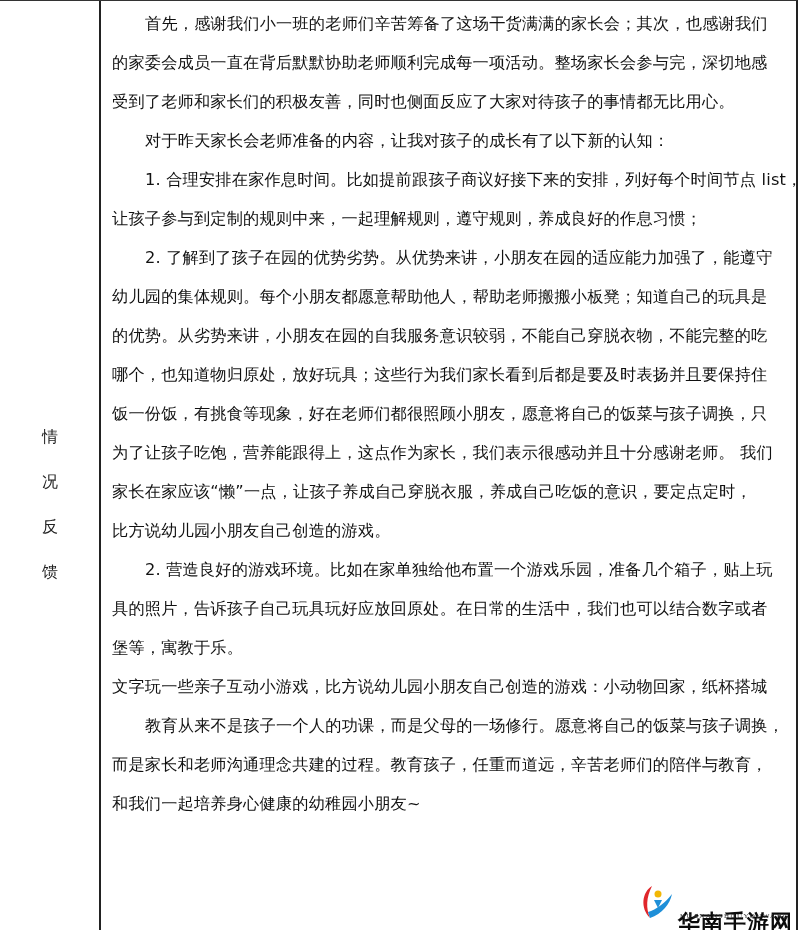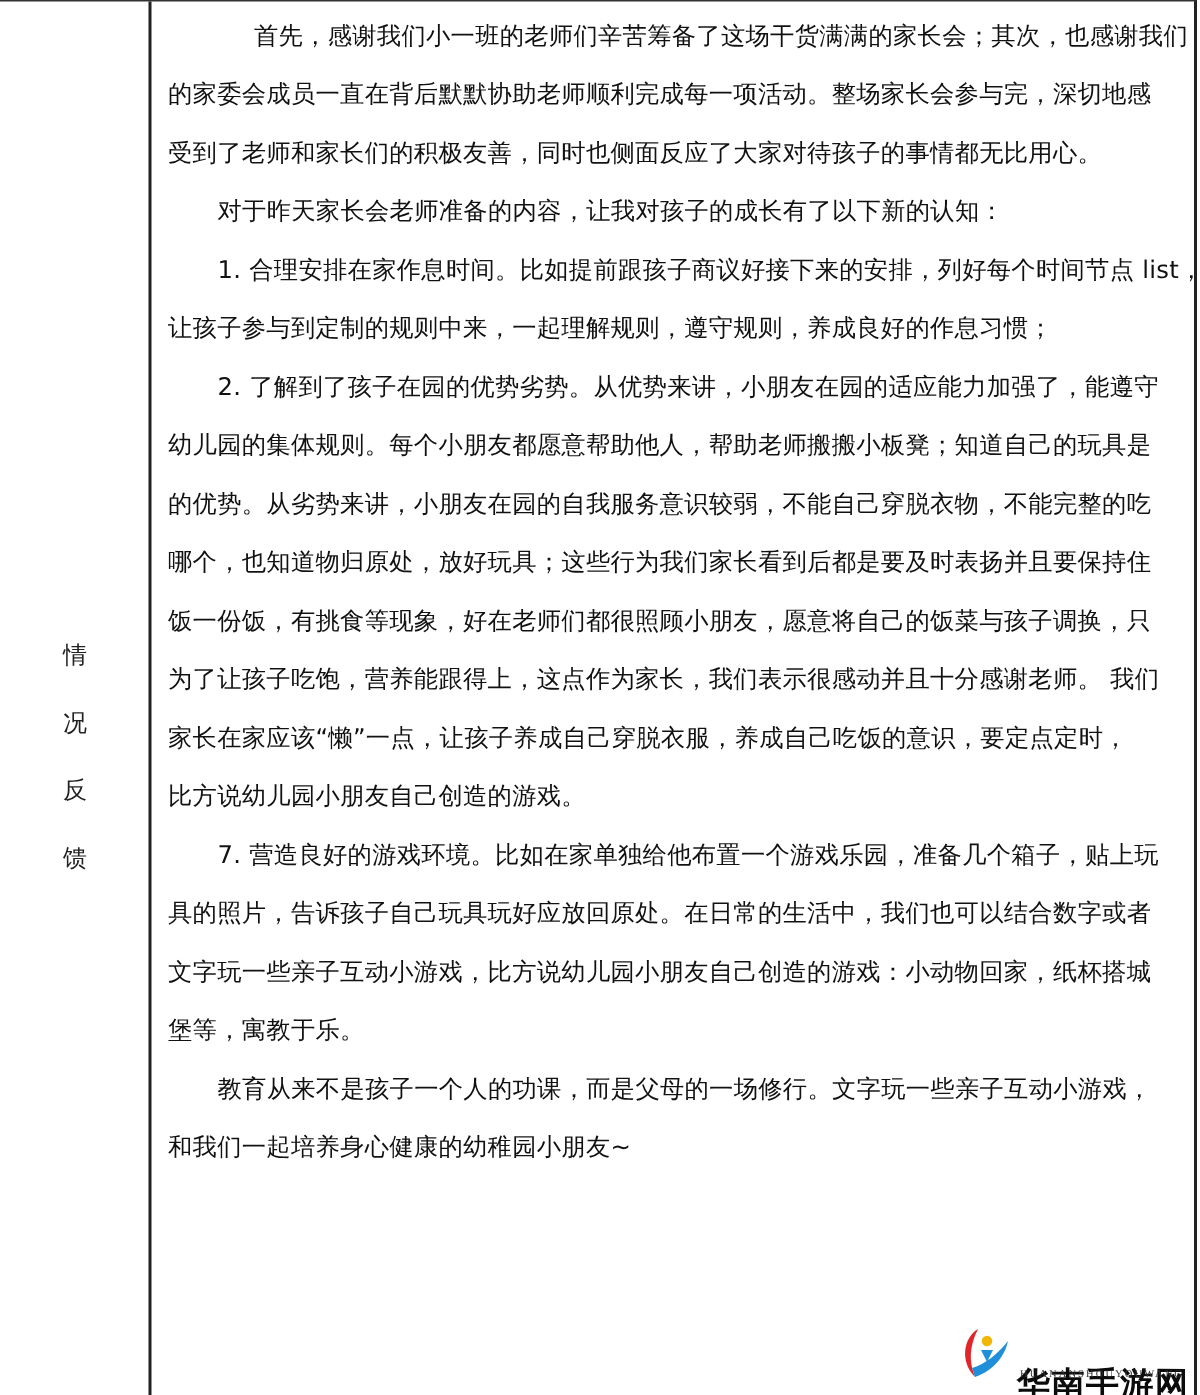--- a/index.html
+++ b/index.html
@@ -9,21 +9,21 @@
            border-top: 1px solid #333; border-right: 2px solid #222; box-sizing: border-box; }
   .label-col { position: absolute; left: 0; top: 0; width: 101px; height: 930px;
                border-right: 2px solid #222; box-sizing: border-box; }
   .label-chars { position: absolute; left: 38px; top: 428px; width: 24px;
                  display: flex; flex-direction: column; align-items: center; }
   .label-chars span { font-size: 16px; line-height: 16px; height: 45px; display: block; color: #222; }
   .content { position: absolute; left: 112px; top: 0; width: 680px; }
   .line { font-size: 16.2px; height: 39px; line-height: 39px; white-space: nowrap;
           letter-spacing: 0.2px; color: #111; }
   .line.indent { padding-left: 33px; }
-  .line:first-child { margin-top: 3px; text-align: right; }
+  .line:first-child { margin-top: 3px; }
   .watermark { position: absolute; left: 640px; top: 878px; width: 160px; height: 50px; }
   .wm-logo { position: absolute; left: 0; top: 4px; width: 34px; height: 40px; }
   .wm-title { position: absolute; left: 38px; top: 2px; font-size: 22px; font-weight: bold;
               color: #0b0b0b; letter-spacing: 1px; margin-top: 28px; }
   .wm-sub { position: absolute; left: 40px; top: 34px; font-size: 7px; letter-spacing: 1.4px;
             color: #333; font-family: Liberation Serif, serif; }
 </style>
 </head>
 <body>
 
@@ -44,25 +44,26 @@
       <div class="line indent">1. 合理安排在家作息时间。比如提前跟孩子商议好接下来的安排，列好每个时间节点 list，</div>
       <div class="line">让孩子参与到定制的规则中来，一起理解规则，遵守规则，养成良好的作息习惯；</div>
       <div class="line indent">2. 了解到了孩子在园的优势劣势。从优势来讲，小朋友在园的适应能力加强了，能遵守</div>
       <div class="line">幼儿园的集体规则。每个小朋友都愿意帮助他人，帮助老师搬搬小板凳；知道自己的玩具是</div>
       <div class="line">的优势。从劣势来讲，小朋友在园的自我服务意识较弱，不能自己穿脱衣物，不能完整的吃</div>
       <div class="line">哪个，也知道物归原处，放好玩具；这些行为我们家长看到后都是要及时表扬并且要保持住</div>
       <div class="line">饭一份饭，有挑食等现象，好在老师们都很照顾小朋友，愿意将自己的饭菜与孩子调换，只</div>
       <div class="line">为了让孩子吃饱，营养能跟得上，这点作为家长，我们表示很感动并且十分感谢老师。 我们</div>
       <div class="line">家长在家应该“懒”一点，让孩子养成自己穿脱衣服，养成自己吃饭的意识，要定点定时，</div>
       <div class="line">比方说幼儿园小朋友自己创造的游戏。</div>
-      <div class="line indent">7. 营造良好的游戏环境。比如在家单独给他布置一个游戏乐园，准备几个箱子，贴上玩</div>
+      <div class="line indent">2. 营造良好的游戏环境。比如在家单独给他布置一个游戏乐园，准备几个箱子，贴上玩</div>
       <div class="line">具的照片，告诉孩子自己玩具玩好应放回原处。在日常的生活中，我们也可以结合数字或者</div>
+      <div class="line">堡等，寓教于乐。</div>
       <div class="line">文字玩一些亲子互动小游戏，比方说幼儿园小朋友自己创造的游戏：小动物回家，纸杯搭城</div>
-      <div class="line">堡等，寓教于乐。</div>
-      <div class="line indent">教育从来不是孩子一个人的功课，而是父母的一场修行。文字玩一些亲子互动小游戏，</div>
+      <div class="line indent">教育从来不是孩子一个人的功课，而是父母的一场修行。愿意将自己的饭菜与孩子调换，</div>
+      <div class="line">而是家长和老师沟通理念共建的过程。教育孩子，任重而道远，辛苦老师们的陪伴与教育，</div>
       <div class="line">和我们一起培养身心健康的幼稚园小朋友~</div>
     </div>
 </div>
 
 <div class="watermark">
   <svg class="wm-logo" viewBox="0 0 34 40">
     <path d="M12 4 C2 10 0 26 10 36 C6 26 6 16 12 4 Z" fill="#e0262b"></path>
     <path d="M8 30 C16 28 26 20 32 12 C30 22 22 32 10 36 Z" fill="#1e8fd8"></path>
     <circle cx="18" cy="12" r="3.5" fill="#f2b705"></circle>
     <path d="M14 18 L22 18 L18 26 Z" fill="#1e8fd8"></path>

